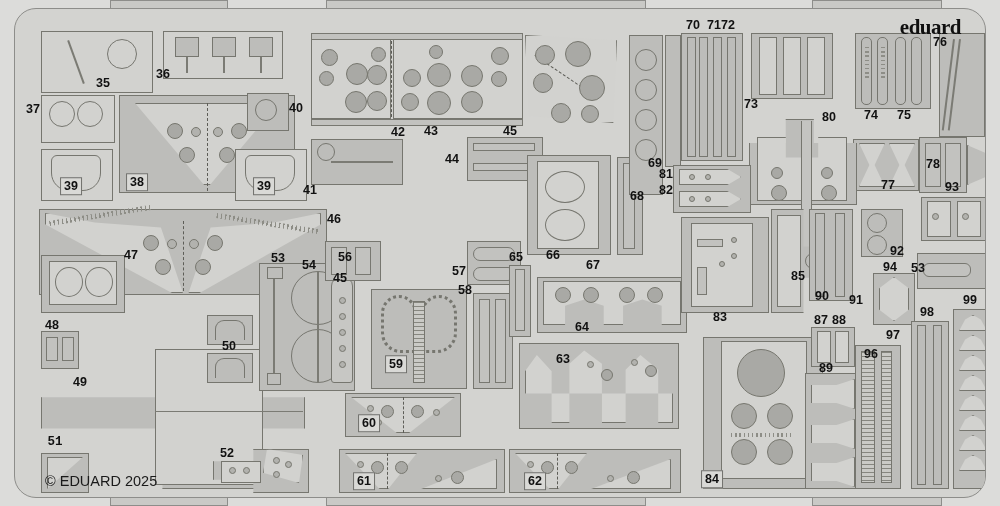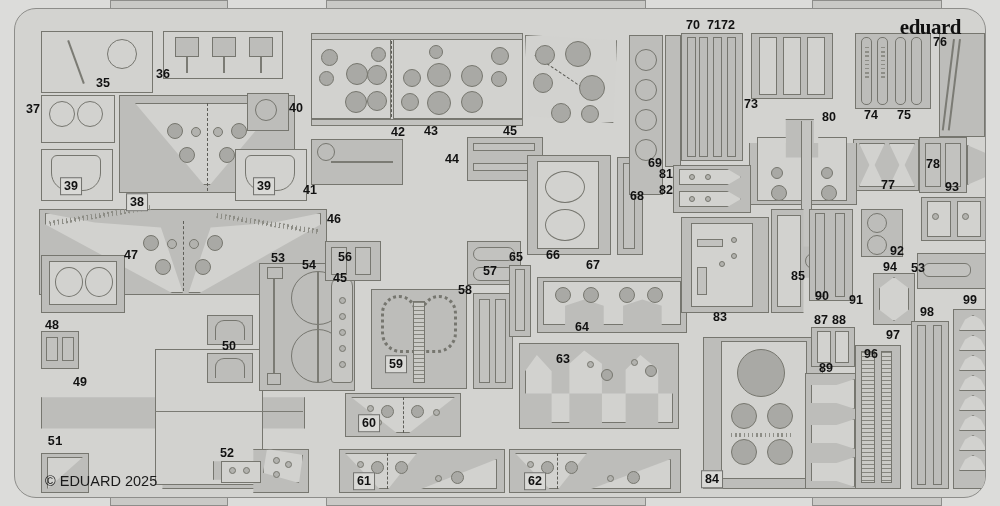--- a/index.html
+++ b/index.html
@@ -478,41 +478,41 @@
       <div class="part lite" style="left:944px;top:366px;width:28px;height:16px;clip-path:polygon(0 100%,22% 28%,50% 0,78% 28%,100% 100%);"></div>
       <div class="part lite" style="left:944px;top:386px;width:28px;height:16px;clip-path:polygon(0 100%,22% 28%,50% 0,78% 28%,100% 100%);"></div>
       <div class="part lite" style="left:944px;top:406px;width:28px;height:16px;clip-path:polygon(0 100%,22% 28%,50% 0,78% 28%,100% 100%);"></div>
       <div class="part lite" style="left:944px;top:426px;width:28px;height:16px;clip-path:polygon(0 100%,22% 28%,50% 0,78% 28%,100% 100%);"></div>
       <div class="part lite" style="left:944px;top:446px;width:28px;height:16px;clip-path:polygon(0 100%,22% 28%,50% 0,78% 28%,100% 100%);"></div>
 
       <div id="numbers">
           <div class="num" style="left: 88px; top: 74px;">35</div>
           <div class="num" style="left: 148px; top: 65px;">36</div>
           <div class="num" style="left: 18px; top: 100px;">37</div>
-          <div class="num boxed" style="left: 122px; top: 173px; margin-top: 20px;">38</div>
+          <div class="num boxed" style="left: 122px; top: 173px;">38</div>
           <div class="num boxed" style="left: 56px; top: 177px;">39</div>
           <div class="num boxed" style="left: 249px; top: 177px;">39</div>
           <div class="num" style="left: 281px; top: 99px;">40</div>
           <div class="num" style="left: 295px; top: 181px;">41</div>
           <div class="num" style="left: 383px; top: 123px;">42</div>
           <div class="num" style="left: 416px; top: 122px;">43</div>
           <div class="num" style="left: 437px; top: 150px;">44</div>
           <div class="num" style="left: 495px; top: 122px;">45</div>
           <div class="num" style="left: 319px; top: 210px;">46</div>
           <div class="num" style="left: 116px; top: 246px;">47</div>
           <div class="num" style="left: 37px; top: 316px;">48</div>
           <div class="num" style="left: 65px; top: 373px;">49</div>
           <div class="num" style="left: 214px; top: 337px;">50</div>
           <div class="num" style="left: 40px; top: 433px; font-family: Liberation Mono, monospace;">51</div>
           <div class="num" style="left: 212px; top: 444px;">52</div>
           <div class="num" style="left: 263px; top: 249px;">53</div>
           <div class="num" style="left: 294px; top: 256px;">54</div>
           <div class="num" style="left: 325px; top: 269px;">45</div>
           <div class="num" style="left: 330px; top: 248px;">56</div>
-          <div class="num" style="left: 444px; top: 262px; margin-left: 31px;">57</div>
+          <div class="num" style="left: 444px; top: 262px;">57</div>
           <div class="num" style="left: 450px; top: 281px;">58</div>
           <div class="num boxed" style="left: 381px; top: 355px;">59</div>
           <div class="num boxed" style="left: 354px; top: 414px;">60</div>
           <div class="num boxed" style="left: 349px; top: 472px;">61</div>
           <div class="num boxed" style="left: 520px; top: 472px;">62</div>
           <div class="num" style="left: 548px; top: 350px;">63</div>
           <div class="num" style="left: 564px; top: 318px; padding-left: 6px;">64</div>
           <div class="num" style="left: 501px; top: 248px;">65</div>
           <div class="num" style="left: 538px; top: 246px;">66</div>
           <div class="num" style="left: 578px; top: 256px;">67</div>

